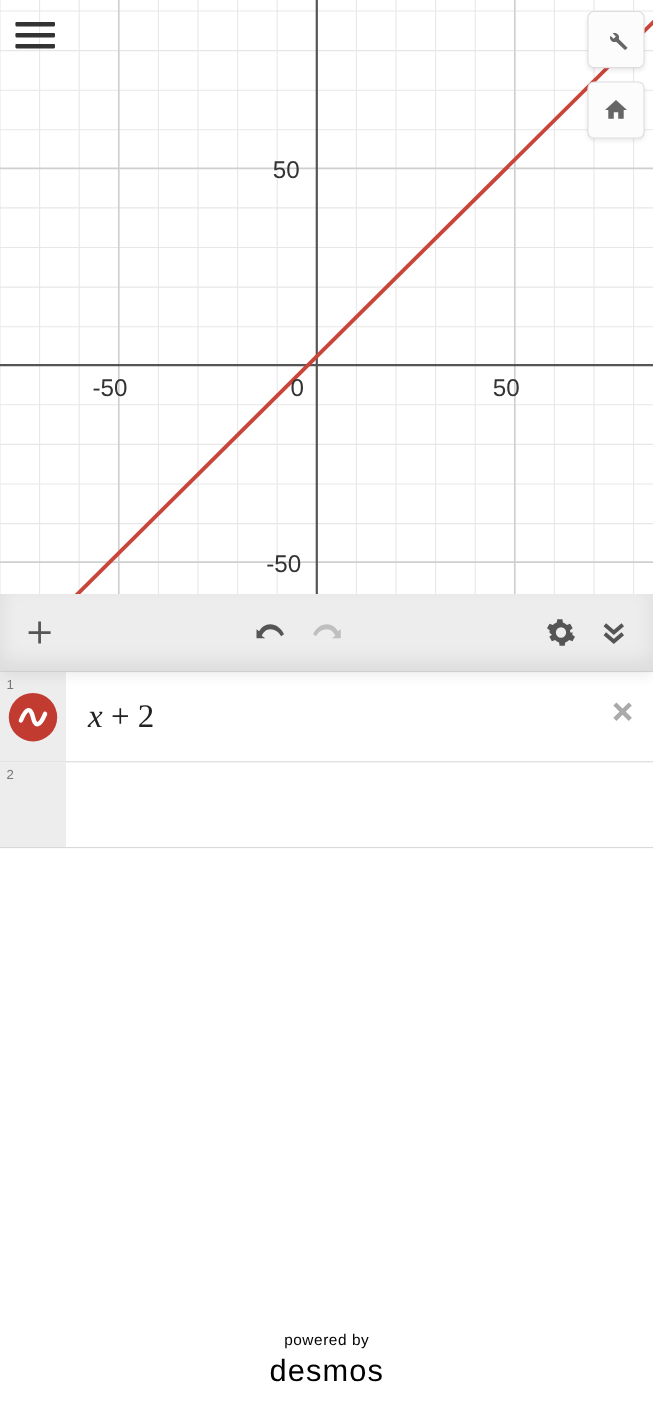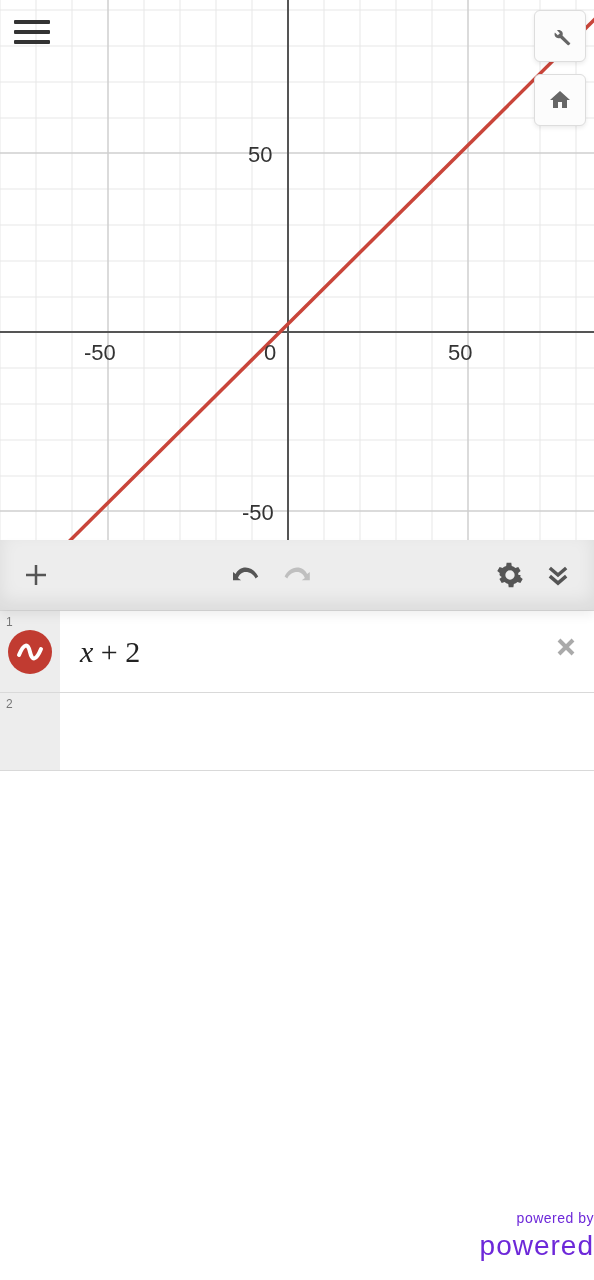--- a/index.html
+++ b/index.html
@@ -51,21 +51,21 @@
   .expr-content .x { font-style: italic; }
   .expr-close {
     position: absolute; right: 10px; top: 18px; width: 36px; height: 36px;
     color: #aaa; cursor: pointer; display:flex; align-items:center; justify-content:center;
   }
   .expr-row.empty { min-height: 78px; }
   .expr-row.empty .row-tab { background: #ededed; }
 
   .footer {
     position: absolute; left: 0; bottom: 18px; width: 594px;
-    text-align: right; color: #6d28d9;
+    text-align: center; color: #000000;
   }
   .footer .pb { font-size: 14px; letter-spacing: 0.5px; margin-bottom: 4px; }
   .footer .logo { font-size: 28px; letter-spacing: 1px; font-weight: 400; }
 </style>
 </head>
 <body>
 
 <div class="graph-area">
   <svg class="graph-svg" width="594" height="540">
 
@@ -193,14 +193,14 @@
   <div class="expr-row empty">
     <div class="row-tab">
       <span class="row-index">2</span>
     </div>
     <div class="expr-content"></div>
   </div>
 </div>
 
 <div class="footer">
   <div class="pb">powered by</div>
-  <div class="logo">powered</div>
+  <div class="logo">desmos</div>
 </div>
 
 </body></html>

